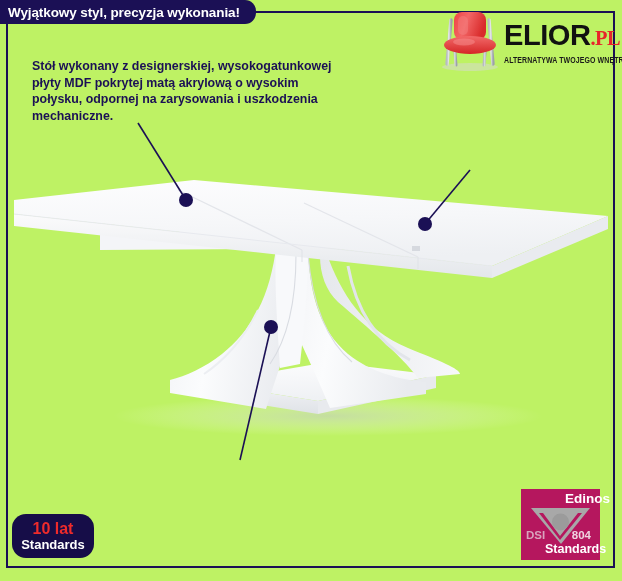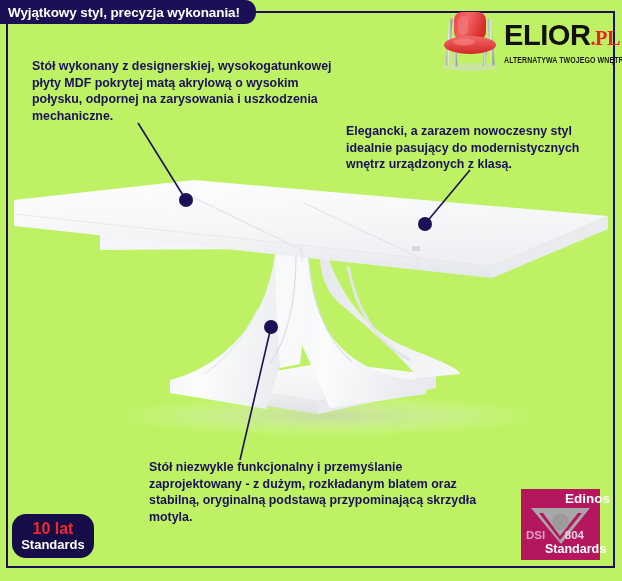--- a/index.html
+++ b/index.html
@@ -188,21 +188,21 @@
     left: 5px;
     top: 40px;
     color: #d9a3bd;
     font-size: 11.5px;
     font-weight: bold;
     line-height: 12px;
     text-align: right;
   }
   .edinos-804 {
     position: absolute;
-    right: 16px;
+    right: 9px;
     top: 40px;
     color: #efd3e0;
     font-size: 11.5px;
     font-weight: bold;
     line-height: 12px;
   }
   .edinos-std {
     position: absolute;
     left: 0; right: 0;
     bottom: 4px;
@@ -344,22 +344,20 @@
     </svg>
     <div class="logo-word">
       <div class="logo-main">
         <span>ELIOR</span><span class="pl">.PL</span>
       </div>
       <div class="logo-tag">ALTERNATYWA TWOJEGO WNĘTRZA</div>
     </div>
   </div>
 
   <div class="callout" id="callout-1">Stół wykonany z designerskiej, wysokogatunkowej płyty MDF pokrytej matą akrylową o wysokim połysku, odpornej na zarysowania i uszkodzenia mechaniczne.</div>
-  <div class="callout" id="callout-2">Elegancki, a zarazem nowoczesny styl idealnie pasujący do modernistycznych wnętrz urządzonych z klasą.</div>
-  <div class="callout" id="callout-3">Stół niezwykle funkcjonalny i przemyślanie zaprojektowany - z dużym, rozkładanym blatem oraz stabilną, oryginalną podstawą przypominającą skrzydła motyla.</div>
 
   <div class="warranty">
     <div class="warranty-years">10 lat</div>
     <div class="warranty-label">Standards</div>
   </div>
 
   <div class="edinos">
     <div class="edinos-title">Edinos</div>
     <svg class="edinos-mark" viewBox="0 0 61 38">
       <polygon points="1,1 60,1 31,37" fill="#a8a8a8"></polygon>

